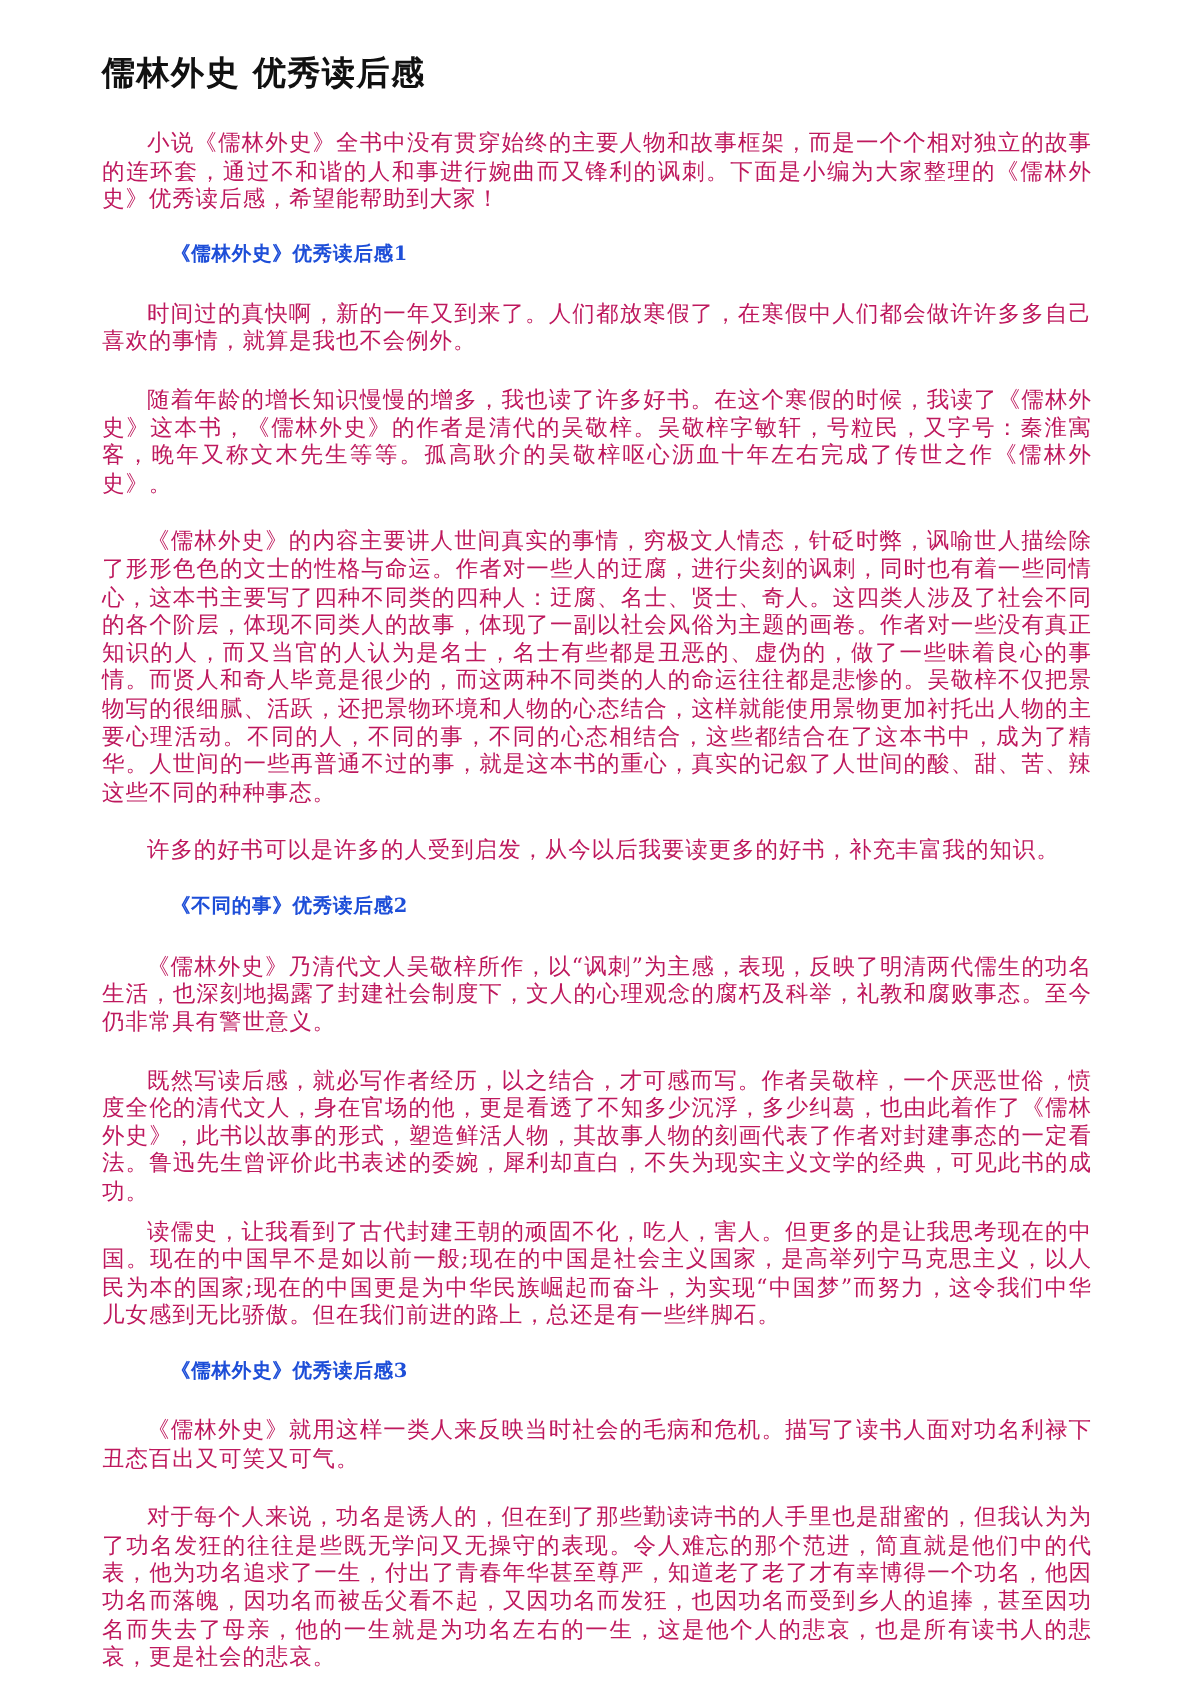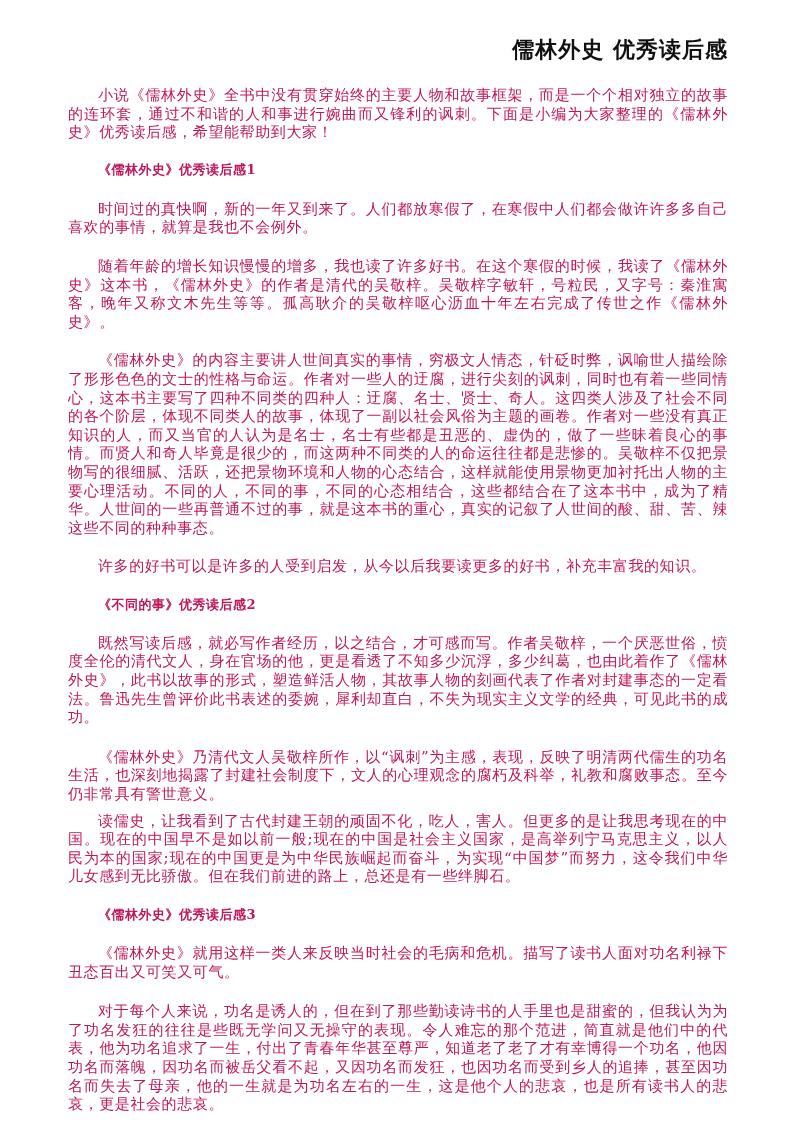--- a/index.html
+++ b/index.html
@@ -1,38 +1,38 @@
 <!DOCTYPE html>
 <html><head>
 <meta charset="utf-8">
 <style>
   html, body { margin: 0; padding: 0; background: #ffffff; }
   body { width: 794px; height: 1123px; position: relative; overflow: hidden; }
   .page { position: absolute; left: 68px; top: 0; width: 660px; color: #333333;
           font-family: "DejaVu Serif", "Liberation Serif", serif; }
-  .title { text-align: right; font-family: "DejaVu Sans", "Liberation Sans", sans-serif;
+  .title { text-align: left; font-family: "DejaVu Sans", "Liberation Sans", sans-serif;
            font-size: 22px; color: #111111; margin: 36px 0 0 0; line-height: 28px; letter-spacing: 1px; }
   .p { font-size: 15px; line-height: 18.6px; text-indent: 2em; margin: 0; text-align: justify; letter-spacing: 0.6px; color: #be185d; }
-  .h { font-size: 13px; line-height: 18px; font-weight: bold; color: #be185d; margin: 0; padding-left: 30px; letter-spacing: 0.5px; }
+  .h { font-size: 13px; line-height: 18px; font-weight: bold; color: #1d4ed8; margin: 16px; padding-left: 30px; letter-spacing: 0.5px; }
 </style>
 </head>
 <body>
 
 <div class="page">
   <h1 class="title">儒林外史 优秀读后感</h1>
 
   <p class="p" style="margin-top:22px">小说《儒林外史》全书中没有贯穿始终的主要人物和故事框架，而是一个个相对独立的故事的连环套，通过不和谐的人和事进行婉曲而又锋利的讽刺。下面是小编为大家整理的《儒林外史》优秀读后感，希望能帮助到大家！</p>
 
   <h2 class="h" style="margin-top:19px">《儒林外史》优秀读后感1</h2>
   <p class="p" style="margin-top:21px">时间过的真快啊，新的一年又到来了。人们都放寒假了，在寒假中人们都会做许许多多自己喜欢的事情，就算是我也不会例外。</p>
   <p class="p" style="margin-top:20px">随着年龄的增长知识慢慢的增多，我也读了许多好书。在这个寒假的时候，我读了《儒林外史》这本书，《儒林外史》的作者是清代的吴敬梓。吴敬梓字敏轩，号粒民，又字号：秦淮寓客，晚年又称文木先生等等。孤高耿介的吴敬梓呕心沥血十年左右完成了传世之作《儒林外史》。</p>
   <p class="p" style="margin-top:20px">《儒林外史》的内容主要讲人世间真实的事情，穷极文人情态，针砭时弊，讽喻世人描绘除了形形色色的文士的性格与命运。作者对一些人的迂腐，进行尖刻的讽刺，同时也有着一些同情心，这本书主要写了四种不同类的四种人：迂腐、名士、贤士、奇人。这四类人涉及了社会不同的各个阶层，体现不同类人的故事，体现了一副以社会风俗为主题的画卷。作者对一些没有真正知识的人，而又当官的人认为是名士，名士有些都是丑恶的、虚伪的，做了一些昧着良心的事情。而贤人和奇人毕竟是很少的，而这两种不同类的人的命运往往都是悲惨的。吴敬梓不仅把景物写的很细腻、活跃，还把景物环境和人物的心态结合，这样就能使用景物更加衬托出人物的主要心理活动。不同的人，不同的事，不同的心态相结合，这些都结合在了这本书中，成为了精华。人世间的一些再普通不过的事，就是这本书的重心，真实的记叙了人世间的酸、甜、苦、辣这些不同的种种事态。</p>
   <p class="p" style="margin-top:20px">许多的好书可以是许多的人受到启发，从今以后我要读更多的好书，补充丰富我的知识。</p>
 
   <h2 class="h" style="margin-top:20px">《不同的事》优秀读后感2</h2>
+  <p class="p" style="margin-top:21px">《儒林外史》乃清代文人吴敬梓所作，以“讽刺”为主感，表现，反映了明清两代儒生的功名生活，也深刻地揭露了封建社会制度下，文人的心理观念的腐朽及科举，礼教和腐败事态。至今仍非常具有警世意义。</p>
   <p class="p" style="margin-top:20px">既然写读后感，就必写作者经历，以之结合，才可感而写。作者吴敬梓，一个厌恶世俗，愤度全伦的清代文人，身在官场的他，更是看透了不知多少沉浮，多少纠葛，也由此着作了《儒林外史》，此书以故事的形式，塑造鲜活人物，其故事人物的刻画代表了作者对封建事态的一定看法。鲁迅先生曾评价此书表述的委婉，犀利却直白，不失为现实主义文学的经典，可见此书的成功。</p>
-  <p class="p" style="margin-top:21px">《儒林外史》乃清代文人吴敬梓所作，以“讽刺”为主感，表现，反映了明清两代儒生的功名生活，也深刻地揭露了封建社会制度下，文人的心理观念的腐朽及科举，礼教和腐败事态。至今仍非常具有警世意义。</p>
   <p class="p" style="margin-top:8px">读儒史，让我看到了古代封建王朝的顽固不化，吃人，害人。但更多的是让我思考现在的中国。现在的中国早不是如以前一般;现在的中国是社会主义国家，是高举列宁马克思主义，以人民为本的国家;现在的中国更是为中华民族崛起而奋斗，为实现“中国梦”而努力，这令我们中华儿女感到无比骄傲。但在我们前进的路上，总还是有一些绊脚石。</p>
 
   <h2 class="h" style="margin-top:20px">《儒林外史》优秀读后感3</h2>
   <p class="p" style="margin-top:20px">《儒林外史》就用这样一类人来反映当时社会的毛病和危机。描写了读书人面对功名利禄下丑态百出又可笑又可气。</p>
   <p class="p" style="margin-top:21px">对于每个人来说，功名是诱人的，但在到了那些勤读诗书的人手里也是甜蜜的，但我认为为了功名发狂的往往是些既无学问又无操守的表现。令人难忘的那个范进，简直就是他们中的代表，他为功名追求了一生，付出了青春年华甚至尊严，知道老了老了才有幸博得一个功名，他因功名而落魄，因功名而被岳父看不起，又因功名而发狂，也因功名而受到乡人的追捧，甚至因功名而失去了母亲，他的一生就是为功名左右的一生，这是他个人的悲哀，也是所有读书人的悲哀，更是社会的悲哀。</p>
 </div>
 
 </body></html>

